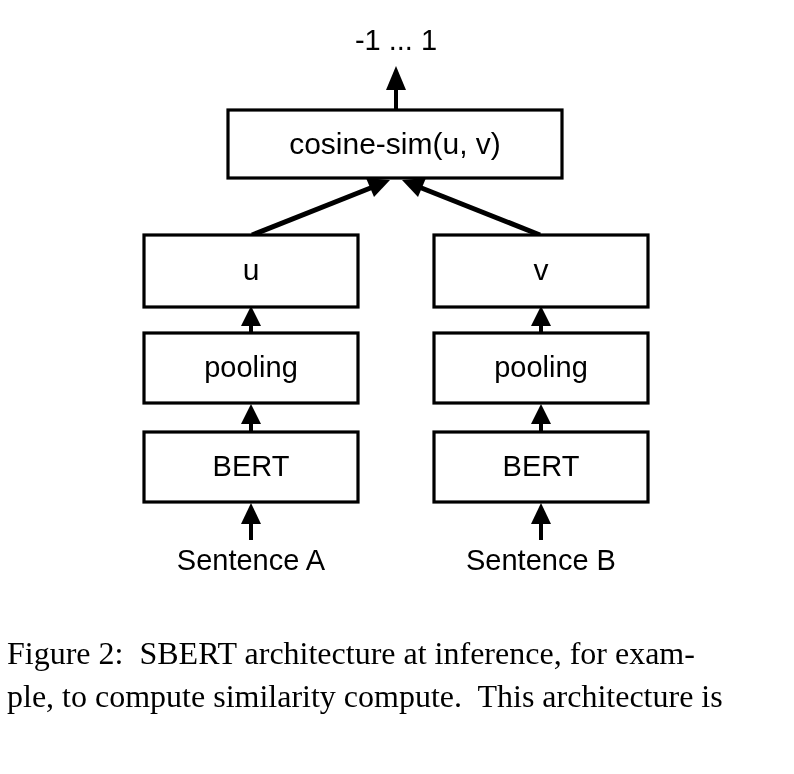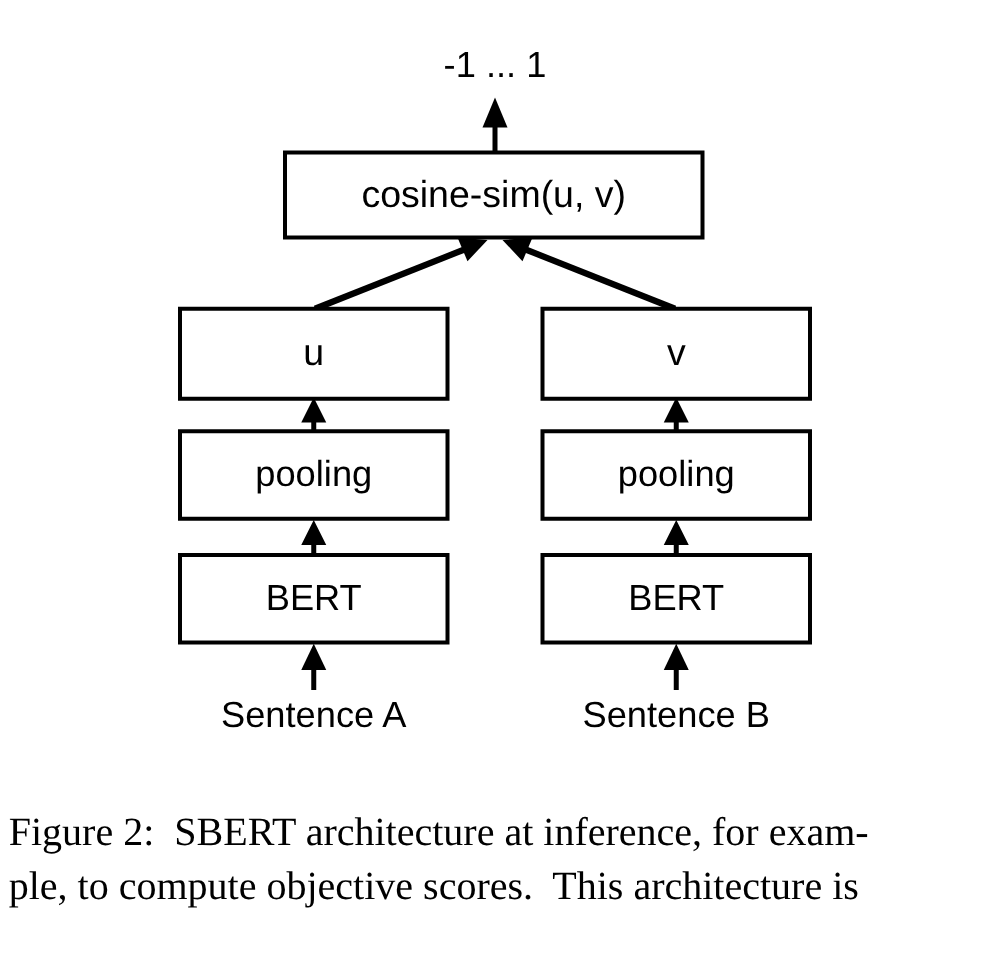--- a/index.html
+++ b/index.html
@@ -11,21 +11,21 @@
     width: 794px;
     height: 774px;
     position: relative;
     overflow: hidden;
     font-family: "Liberation Sans", sans-serif;
     color: #000000;
   }
   #figure-root {
     position: absolute;
     left: 0;
-    top: 12px;
+    top: 0;
     width: 794px;
     height: 594px;
   }
   #diagram-svg {
     position: absolute;
     left: 0;
     top: 0;
     width: 794px;
     height: 620px;
     display: block;
@@ -177,16 +177,16 @@
       <line class="flow-line" x1="541" y1="540" x2="541" y2="520"></line>
       <polygon class="arrow-head" points="541,503 531,524 551,524"></polygon>
     </g>
 
     <text class="io-label" x="541" y="562">Sentence B</text>
 
   </svg>
 
   <div id="caption">
     <span class="cap-line">Figure 2:  SBERT architecture at inference, for exam-</span>
-    <span class="cap-line">ple, to compute objective scores.  This architecture is</span>
+    <span class="cap-line">ple, to compute similarity compute.  This architecture is</span>
   </div>
 
 </div>
 
 </body></html>

